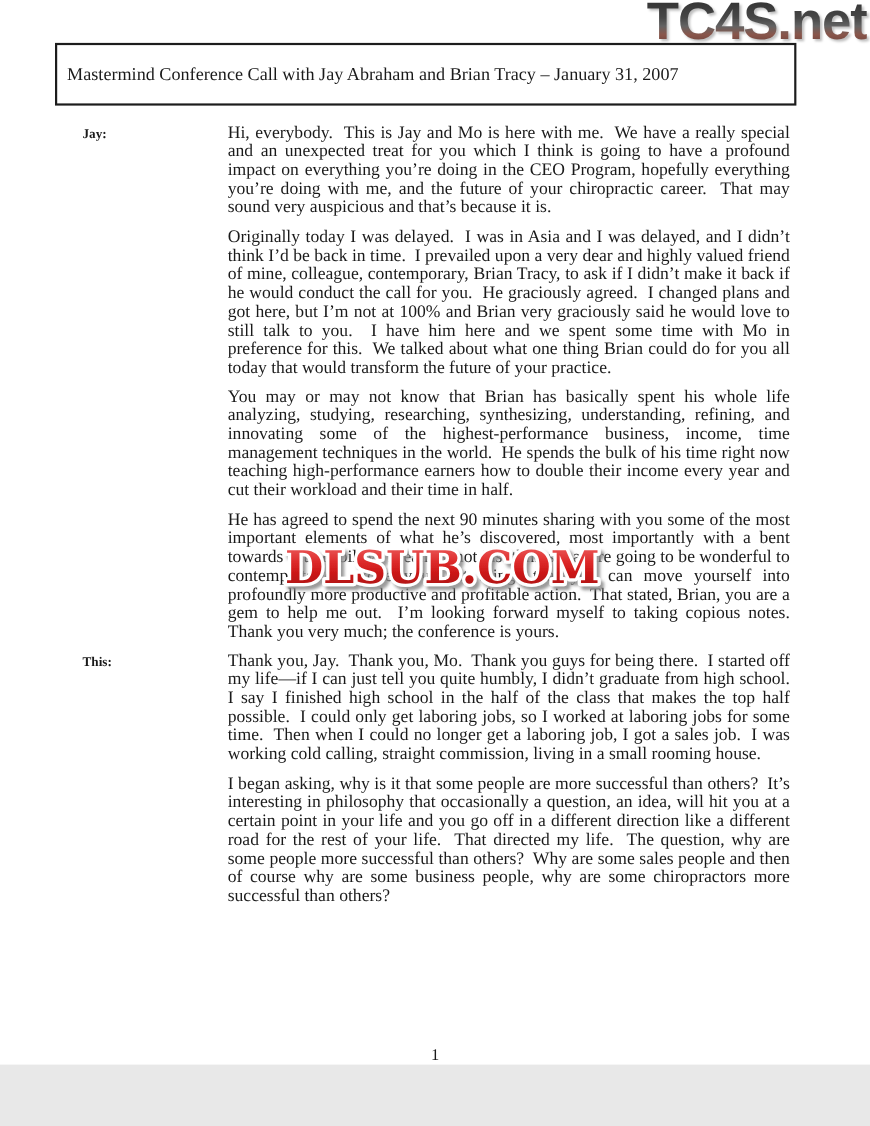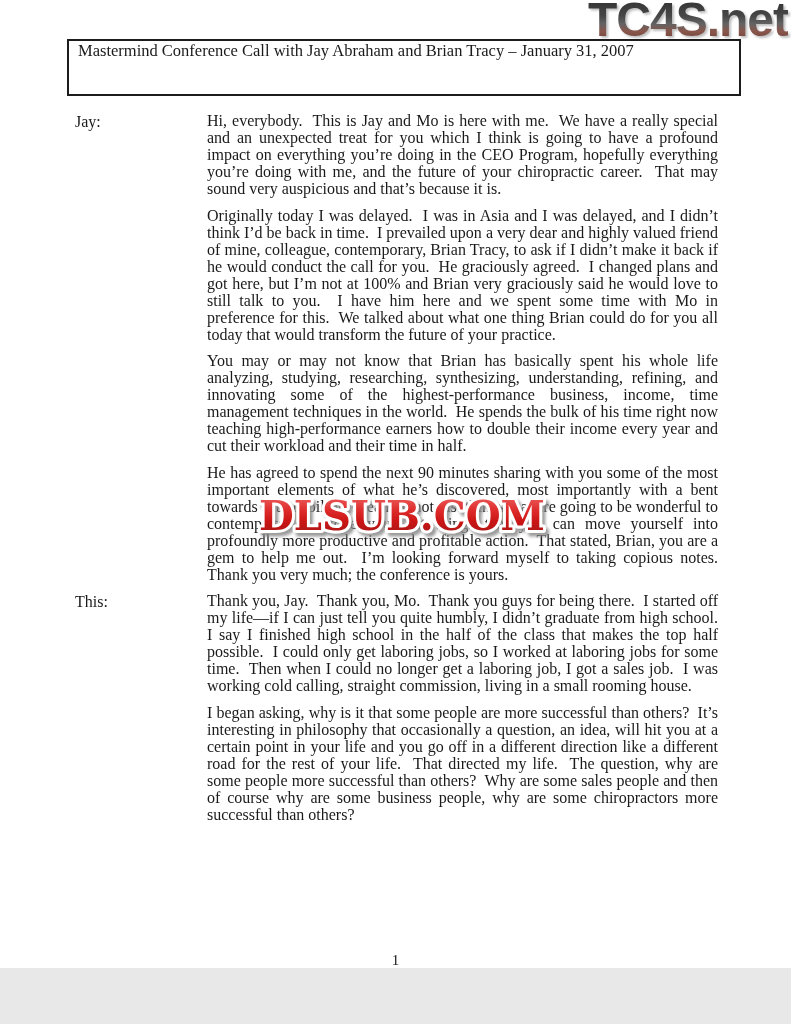--- a/index.html
+++ b/index.html
@@ -28,27 +28,28 @@
     -webkit-background-clip: text;
     background-clip: text;
     color: transparent;
     filter: drop-shadow(2px 2px 1px rgba(0,0,0,0.25));
     z-index: 3;
   }
 
   
   .header-box {
     position: absolute;
-    left: 67px;
+    left: 50px;
     top: 39px;
     width: 674px;
     height: 57px;
     border: 2px solid #1c1c1c;
     box-sizing: border-box;
     display: flex;
+    align-items: center;
     z-index: 2;
     background: transparent;
   }
   .header-box .title {
     padding-left: 9px;
     font-size: 16.5px;
     white-space: nowrap;
   }
 
   
@@ -56,22 +57,23 @@
     position: absolute;
     left: 75px;
     top: 112px;
     width: 643px;
   }
   .speech {
     display: grid;
     grid-template-columns: 132px 511px;
   }
   .speaker {
-    font-size: 16px;
+    font-size: 12px;
     line-height: 19.2px;
+    font-weight: bold;
   }
   .paragraphs p {
     margin: 0 0 9.5px 0;
     font-size: 16px;
     line-height: 17px;
     text-align: justify;
     white-space: pre-wrap;
   }
 
   

